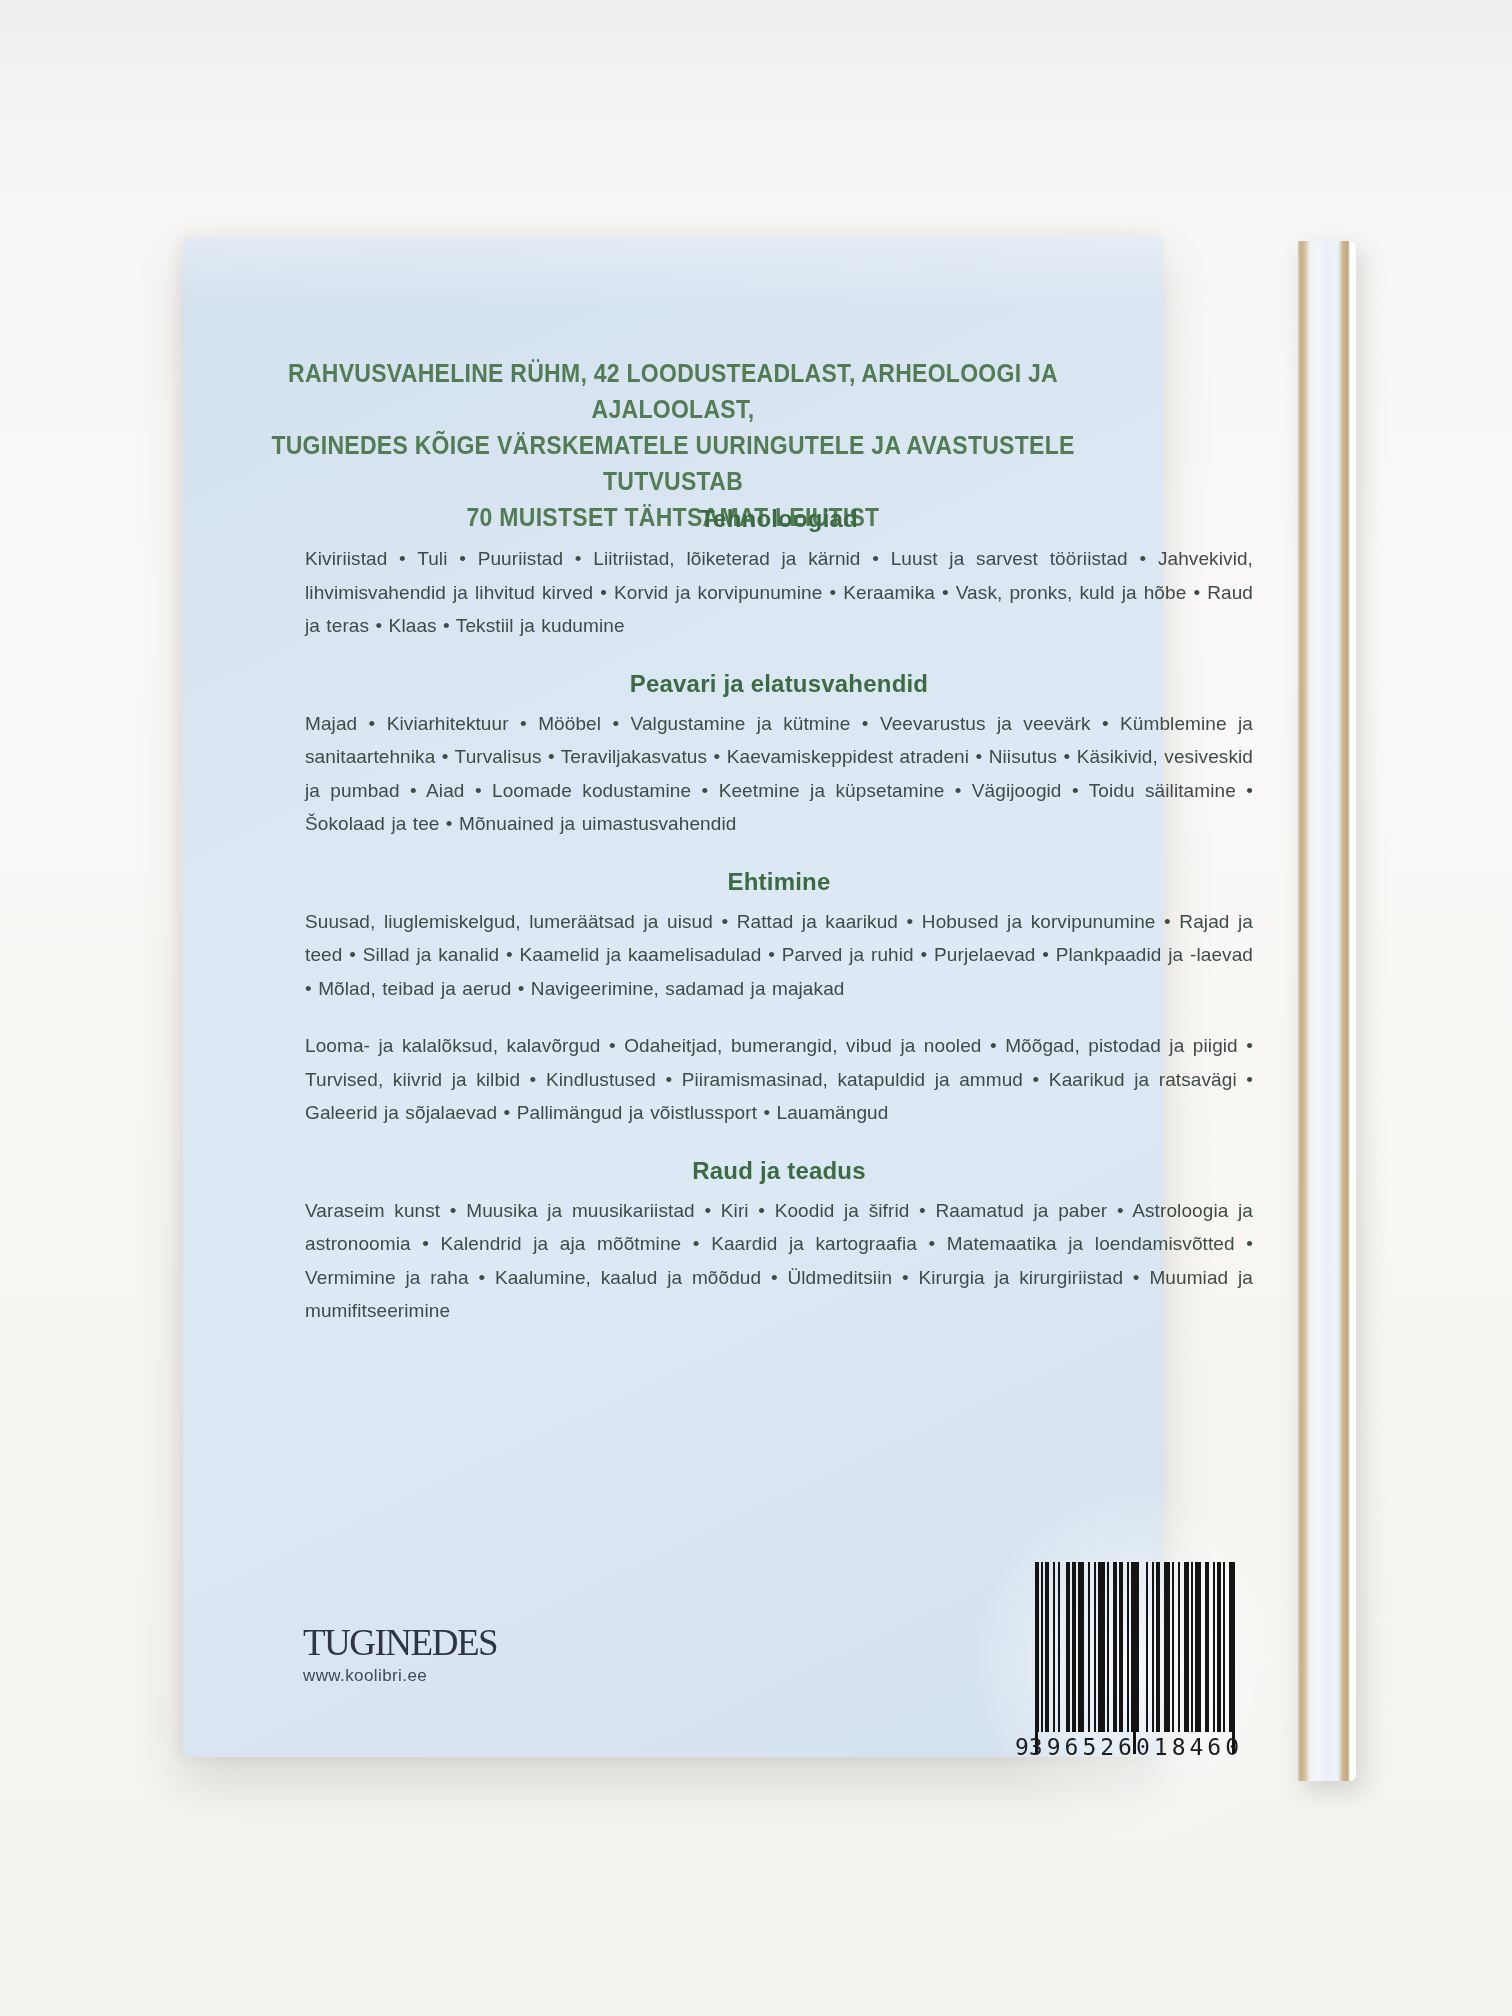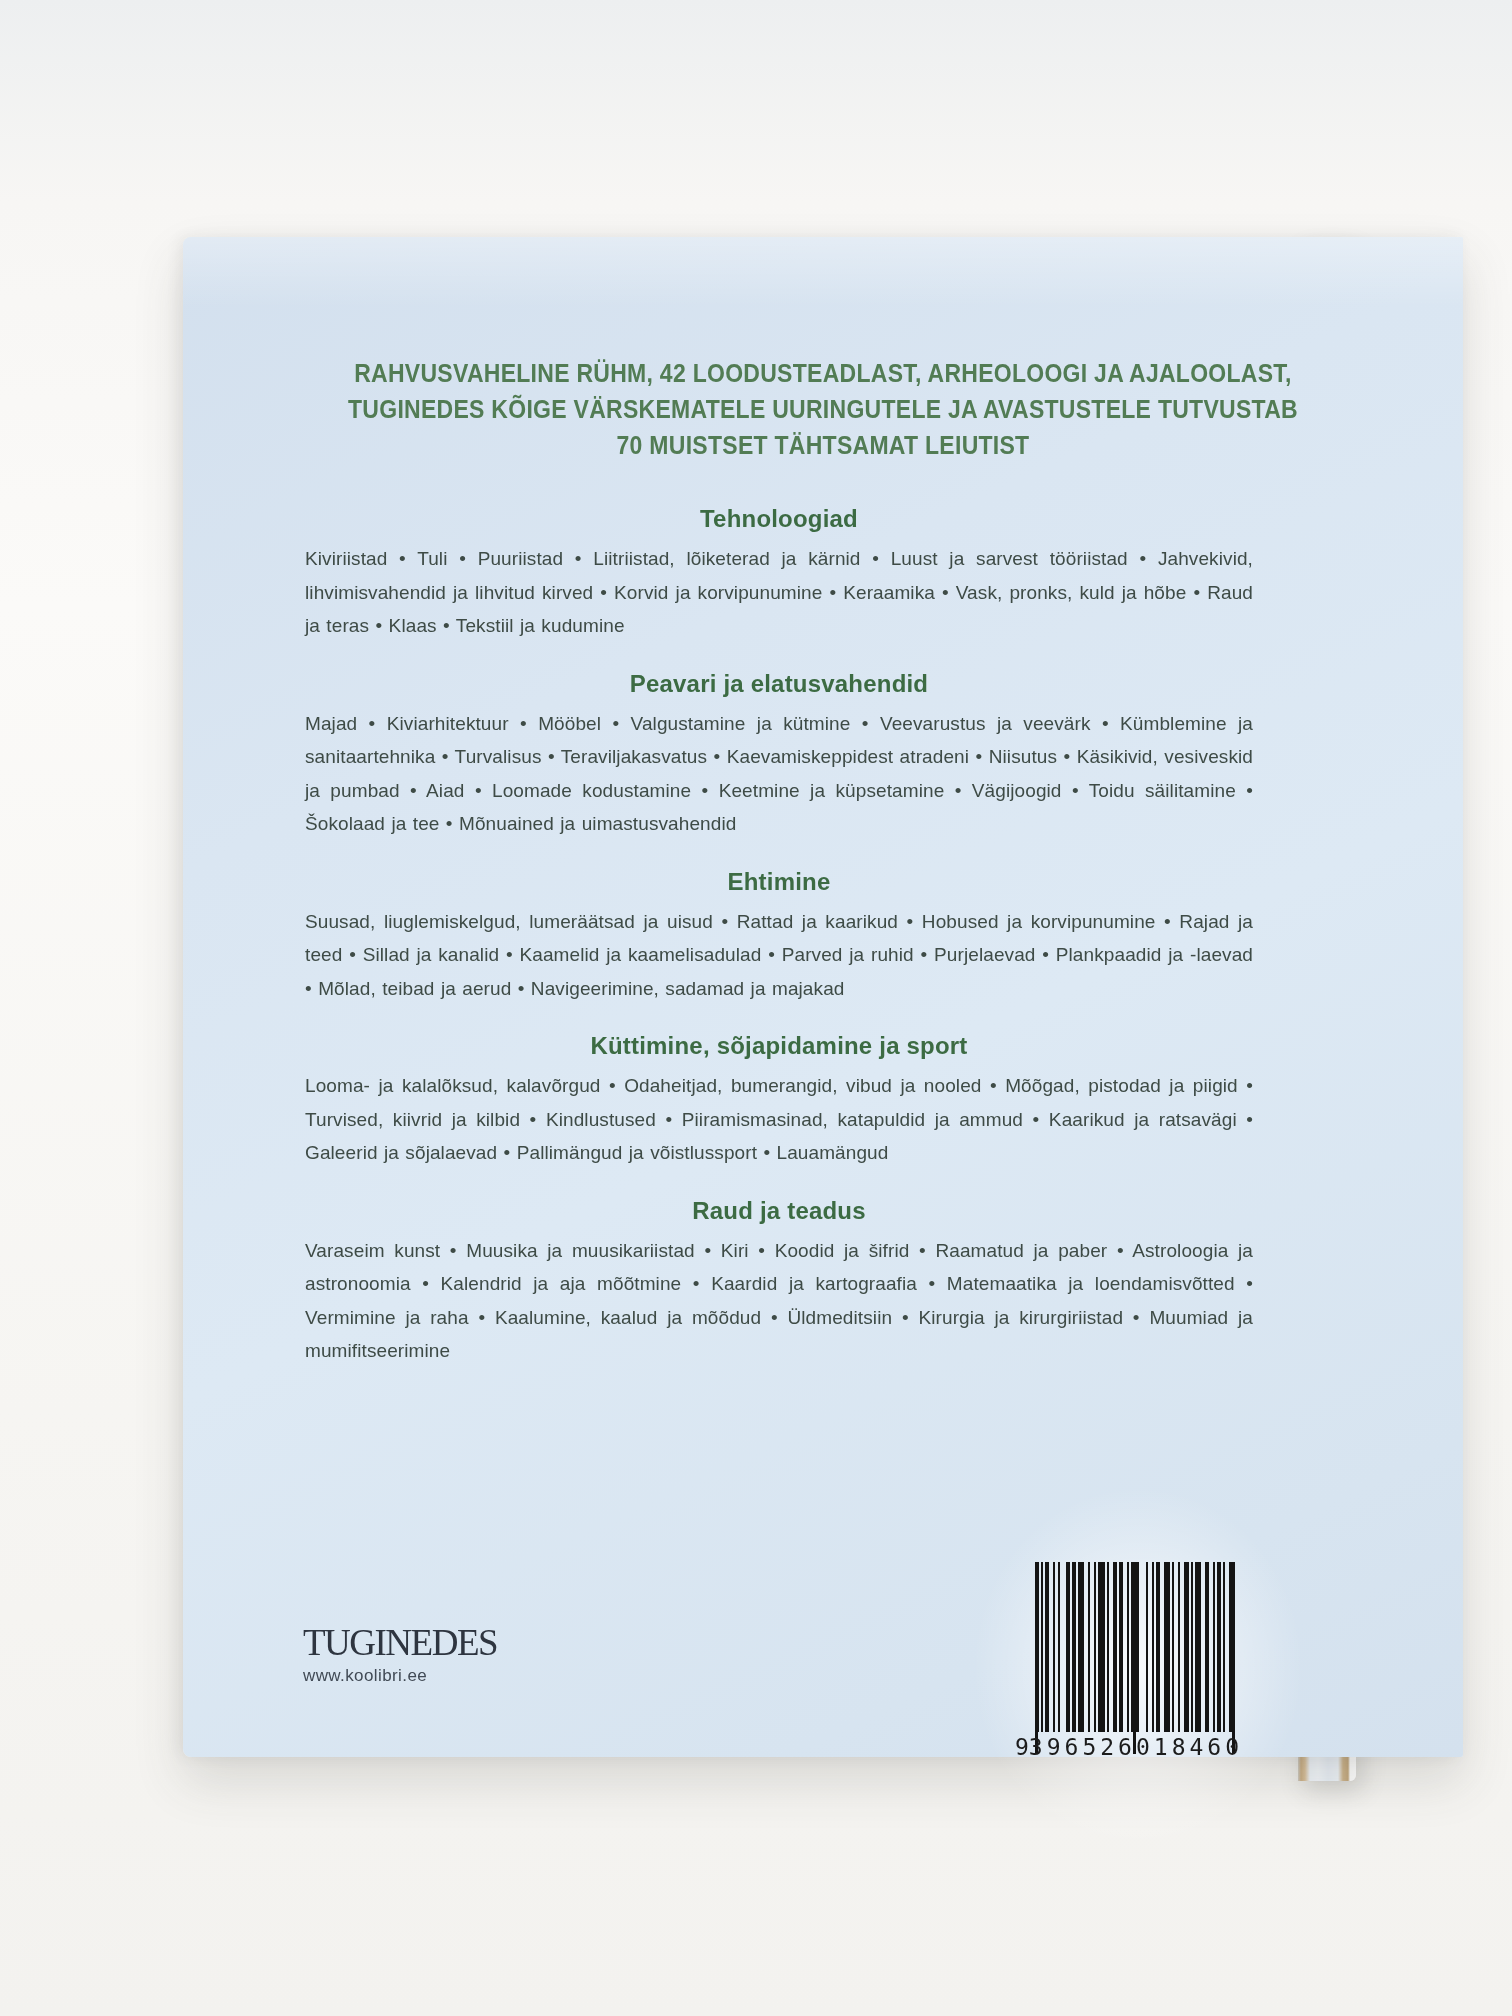--- a/index.html
+++ b/index.html
@@ -15,21 +15,21 @@
     position:absolute;right:0;top:4px;width:58px;height:1540px;
     background:linear-gradient(90deg,
       rgba(90,80,60,.25) 0px, #c9ae85 3px, #d8c09b 7px,
       #eef3f8 12px, #f2f6fa 20px, #e9eff6 30px, #eef3f8 40px,
       #cdb48c 45px, #c3a87e 50px,
       #fdfdfc 52px, #ffffff 58px);
     border-radius:0 6px 6px 0;
     box-shadow:6px 10px 24px rgba(60,60,55,.18);
   }
   .cover{
-    position:absolute;left:0;top:0;width:1280px;height:1520px;
+    position:absolute;left:0;top:0;width:980px;height:1520px;
     background:linear-gradient(155deg,#d3e0ee 0%,#dae6f2 30%,#dde9f4 55%,#d7e4f0 85%,#d4e1ee 100%);
     border-radius:8px 2px 2px 8px;
     box-shadow:0 24px 50px rgba(70,70,65,.16), -4px 0 14px rgba(70,70,65,.08);
   }
   .cover::before{ 
     content:"";position:absolute;left:0;top:0;right:0;height:70px;
     background:linear-gradient(180deg,rgba(255,255,255,.35),rgba(255,255,255,0));
     border-radius:8px 2px 0 0;
   }
   .headline{
@@ -103,21 +103,20 @@
       </div>
       <div class="section">
         <div class="section-heading">Peavari ja elatusvahendid</div>
         <div class="section-body">Majad • Kiviarhitektuur • Mööbel • Valgustamine ja kütmine • Veevarustus ja veevärk • Kümblemine ja sanitaartehnika • Turvalisus • Teraviljakasvatus • Kaevamiskeppidest atradeni • Niisutus • Käsikivid, vesiveskid ja pumbad • Aiad • Loomade kodustamine • Keetmine ja küpsetamine • Vägijoogid • Toidu säilitamine • Šokolaad ja tee • Mõnuained ja uimastusvahendid</div>
       </div>
       <div class="section">
         <div class="section-heading">Ehtimine</div>
         <div class="section-body">Suusad, liuglemiskelgud, lumeräätsad ja uisud • Rattad ja kaarikud • Hobused ja korvipunumine • Rajad ja teed • Sillad ja kanalid • Kaamelid ja kaamelisadulad • Parved ja ruhid • Purjelaevad • Plankpaadid ja -laevad • Mõlad, teibad ja aerud • Navigeerimine, sadamad ja majakad</div>
       </div>
       <div class="section">
-        <div class="section-heading">Küttimine, sõjapidamine ja sport</div>
         <div class="section-body">Looma- ja kalalõksud, kalavõrgud • Odaheitjad, bumerangid, vibud ja nooled • Mõõgad, pistodad ja piigid • Turvised, kiivrid ja kilbid • Kindlustused • Piiramismasinad, katapuldid ja ammud • Kaarikud ja ratsavägi • Galeerid ja sõjalaevad • Pallimängud ja võistlussport • Lauamängud</div>
       </div>
       <div class="section">
         <div class="section-heading">Raud ja teadus</div>
         <div class="section-body">Varaseim kunst • Muusika ja muusikariistad • Kiri • Koodid ja šifrid • Raamatud ja paber • Astroloogia ja astronoomia • Kalendrid ja aja mõõtmine • Kaardid ja kartograafia • Matemaatika ja loendamisvõtted • Vermimine ja raha • Kaalumine, kaalud ja mõõdud • Üldmeditsiin • Kirurgia ja kirurgiriistad • Muumiad ja mumifitseerimine</div>
       </div>
     </div>
 
     <div class="publisher">
       <div class="logo">TUGINEDES</div>

